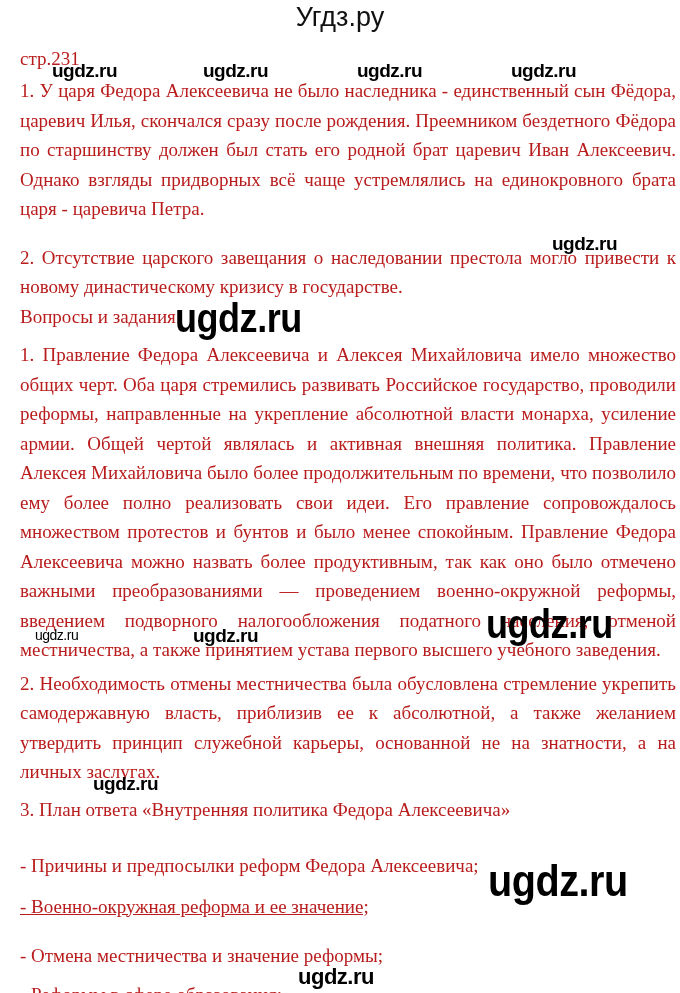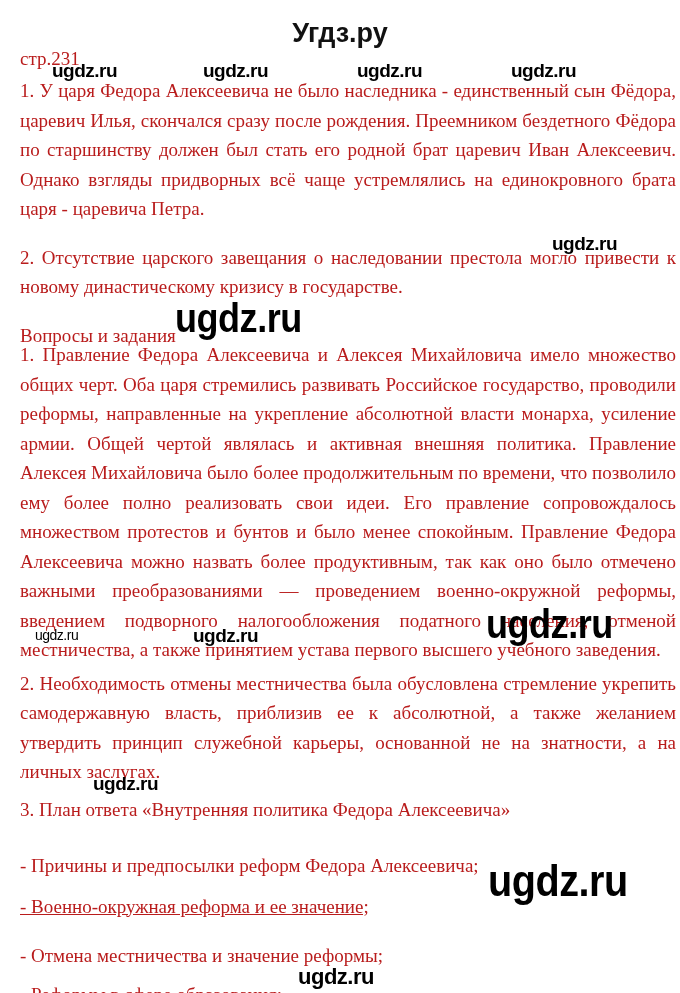--- a/index.html
+++ b/index.html
@@ -1,18 +1,18 @@
 <!DOCTYPE html>
 <html><head>
 <meta charset="utf-8">
 <style>
   html, body { margin:0; padding:0; background:#ffffff; }
   body { width:680px; height:993px; position:relative; overflow:hidden; color:#111; }
-  .site-title { position:absolute; top:18px; left:0; width:680px; text-align:center;
-    font-family:"Liberation Sans", sans-serif; font-weight:bold; font-size:27px; color:#111; }
+  .site-title { position:absolute; top:2px; left:0; width:680px; text-align:center;
+    font-family:"Liberation Sans", sans-serif; font-weight:normal; font-size:27px; color:#111; }
   .doc { position:absolute; left:20px; width:656px;
     font-family:"Liberation Serif", serif; font-size:19px; line-height:29.5px; color:#b91c1c; }
   .para { text-align:justify; text-align-last:left; margin:0; }
   .wm { position:absolute; font-family:"Liberation Sans", sans-serif; font-weight:bold; color:#000;
     letter-spacing:-0.5px; }
   .wm-s { font-size:19px; }
   .wm-xs { font-size:14px; font-weight:normal; }
   .wm-l { font-size:40px; transform:scaleX(0.9); transform-origin:left; }
   .wm-xl { font-size:44px; transform:scaleX(0.9); transform-origin:left; }
 </style>
@@ -21,21 +21,21 @@
 
 <div class="site-title">Угдз.ру</div>
 
 <div class="doc" style="top:44px;">стр.231</div>
 
 <div class="doc" style="top:76px;">
   <p class="para">1. У царя Федора Алексеевича не было наследника - единственный сын Фёдора, царевич Илья, скончался сразу после рождения. Преемником бездетного Фёдора по старшинству должен был стать его родной брат царевич Иван Алексеевич. Однако взгляды придворных всё чаще устремлялись на единокровного брата царя - царевича Петра.</p>
   <p class="para" style="margin-top:19px;">2. Отсутствие царского завещания о наследовании престола могло привести к новому династическому кризису в государстве.</p>
 </div>
 
-<div class="doc" style="top:302px;margin-top:19px;">Вопросы и задания</div>
+<div class="doc" style="top:302px;">Вопросы и задания</div>
 
 <div class="doc" style="top:340px;">
   <p class="para">1. Правление Федора Алексеевича и Алексея Михайловича имело множество общих черт. Оба царя стремились развивать Российское государство, проводили реформы, направленные на укрепление абсолютной власти монарха, усиление армии. Общей чертой являлась и активная внешняя политика. Правление Алексея Михайловича было более продолжительным по времени, что позволило ему более полно реализовать свои идеи. Его правление сопровождалось множеством протестов и бунтов и было менее спокойным. Правление Федора Алексеевича можно назвать более продуктивным, так как оно было отмечено важными преобразованиями — проведением военно-окружной реформы, введением подворного налогообложения податного населения, отменой местничества, а также принятием устава первого высшего учебного заведения.</p>
   <p class="para" style="margin-top:4px;">2. Необходимость отмены местничества была обусловлена стремление укрепить самодержавную власть, приблизив ее к абсолютной, а также желанием утвердить принцип служебной карьеры, основанной не на знатности, а на личных заслугах.</p>
   <p class="para" style="margin-top:8px;">3. План ответа «Внутренняя политика Федора Алексеевича»</p>
   <p class="para" style="margin-top:27px;">- Причины и предпосылки реформ Федора Алексеевича;</p>
   <p class="para" style="margin-top:11px;text-decoration:underline;">- Военно-окружная реформа и ее значение;</p>
   <p class="para" style="margin-top:20px;">- Отмена местничества и значение реформы;</p>
   <p class="para" style="margin-top:9px;">- Реформы в сфере образования;</p>
 

